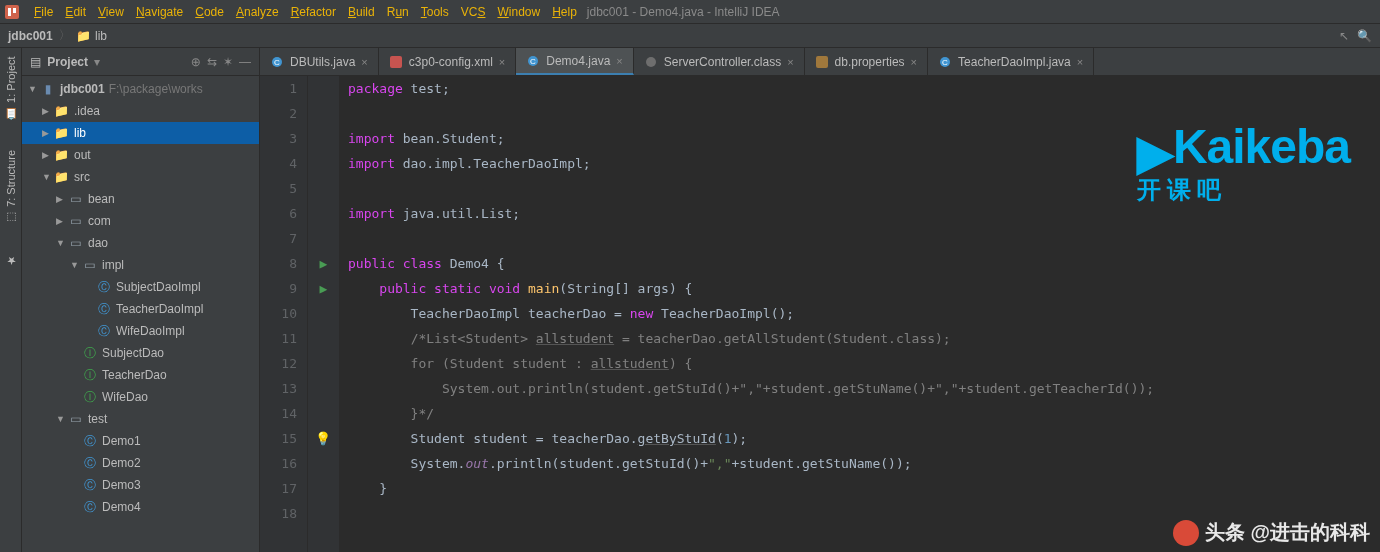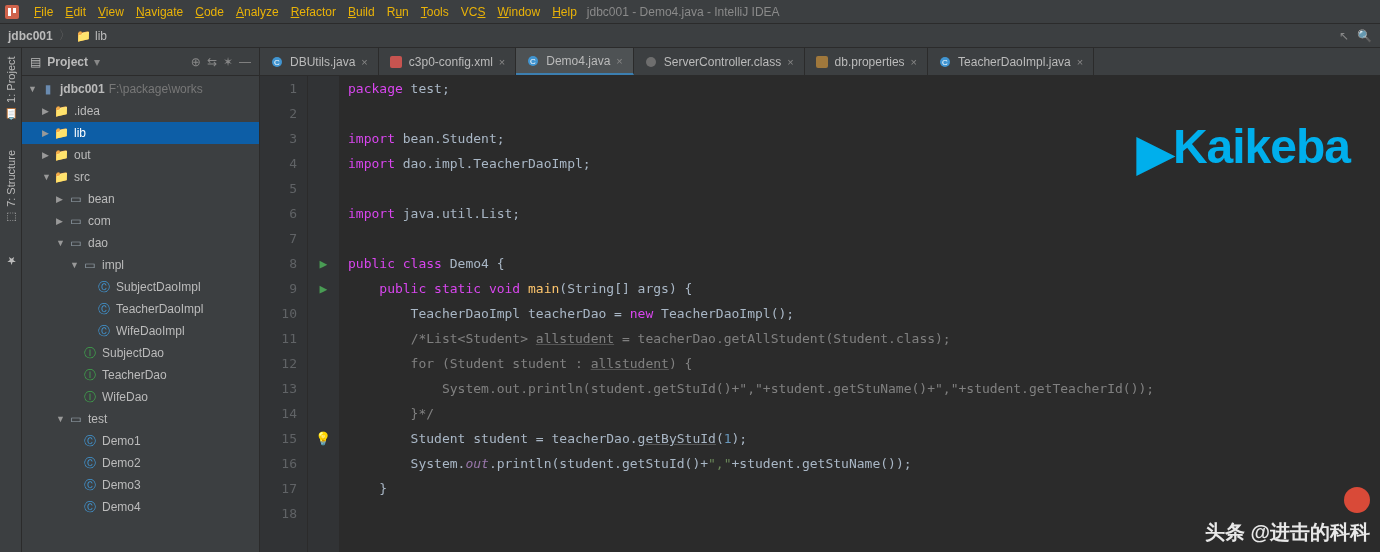--- a/index.html
+++ b/index.html
@@ -55,21 +55,21 @@
 .code .line { height: 25px; }
 .kw { color: #d946ef; }
 .str { color: #6a8759; }
 .com { color: #808080; }
 .num { color: #6897bb; }
 .field { color: #9876aa; font-style: italic; }
 .under { text-decoration: underline; text-decoration-color: #555; text-align: center; }
 .logo-overlay { position: absolute; right: 30px; top: 70px; text-align: left; pointer-events: none; }
 .logo-overlay .big { font-size: 48px; font-weight: bold; color: #00afec; letter-spacing: -1px; }
 .logo-overlay .sub { font-size: 24px; color: #00afec; font-weight: bold; letter-spacing: 6px; }
-.watermark { position: absolute; right: 10px; bottom: 6px; font-size: 20px; color: #e8e8e8; display: flex; align-items: flex-end; gap: 6px; font-weight: bold; flex-direction: column; }
+.watermark { position: absolute; right: 10px; bottom: 6px; font-size: 20px; color: #e8e8e8; display: flex; align-items: flex-end; gap: 6px; font-weight: bold; }
 .watermark .av { width: 26px; height: 26px; border-radius: 50%; background: #d94a38; display: inline-block; }
 </style>
 </head>
 <body>
 
 <div class="menubar">
   <span class="app-icon">
     <svg width="14" height="14" viewBox="0 0 14 14">
         <rect width="14" height="14" fill="#d0634b" rx="2"></rect>
         <rect x="3" y="3" width="3" height="8" fill="#fff"></rect>
@@ -319,19 +319,20 @@
             <span class="bulb">💡</span>
           </div>
           <div class="mk"></div>
           <div class="mk"></div>
           <div class="mk"></div>
         </div>
       <div class="code" id="code-slot"><div class="line"><span class="kw">package</span> test;</div><div class="line"></div><div class="line"><span class="kw">import</span> bean.Student;</div><div class="line"><span class="kw">import</span> dao.impl.TeacherDaoImpl;</div><div class="line"></div><div class="line"><span class="kw">import</span> java.util.List;</div><div class="line"></div><div class="line"><span class="kw">public class</span> Demo4 {</div><div class="line">    <span class="kw">public static void</span> <span style="color:#ffc66d">main</span>(String[] args) {</div><div class="line">        TeacherDaoImpl teacherDao = <span class="kw">new</span> TeacherDaoImpl();</div><div class="line">        <span class="com">/*List&lt;Student&gt; <span class="under">allstudent</span> = teacherDao.getAllStudent(Student.class);</span></div><div class="line"><span class="com">        for (Student student : <span class="under">allstudent</span>) {</span></div><div class="line"><span class="com">            System.out.println(student.getStuId()+","+student.getStuName()+","+student.getTeacherId());</span></div><div class="line"><span class="com">        }*/</span></div><div class="line">        Student student = teacherDao.<span class="under">getByStuId</span>(<span class="num">1</span>);</div><div class="line">        System.<span class="field">out</span>.println(student.getStuId()+<span class="str">","</span>+student.getStuName());</div><div class="line">    }</div><div class="line"></div></div>
     </div>
     <div class="logo-overlay">
       <div class="big"><span style="display:inline-block;transform:translateY(6px)">▶</span><span>Kaikeba</span></div>
+      <div class="sub">开课吧</div>
     </div>
     <div class="watermark">
       <span class="av"></span>
       <span>头条 @进击的科科</span>
     </div>
   </div>
 </div>
 
 </body></html>

